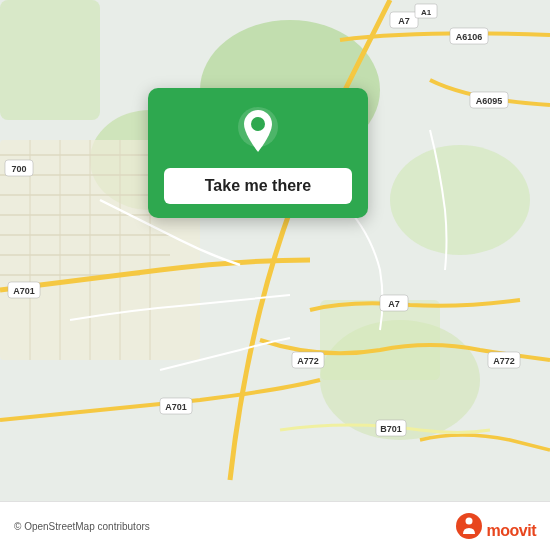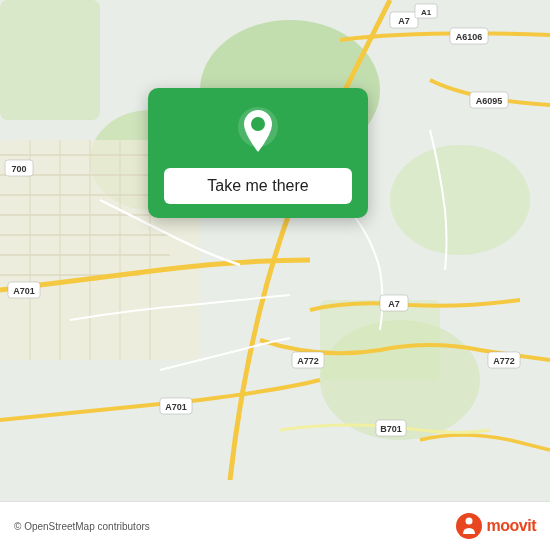--- a/index.html
+++ b/index.html
@@ -56,21 +56,21 @@
       margin-bottom: 10px;
     }
 
     .take-me-btn {
       background: white;
       color: #222;
       border: none;
       border-radius: 6px;
       padding: 9px 24px;
       font-size: 16px;
-      font-weight: 400;
+      font-weight: 700;
       cursor: pointer;
       width: 100%;
       text-align: center;
     }
 
     
     .bottom-bar {
       position: absolute;
       bottom: 0;
       left: 0;
@@ -96,21 +96,21 @@
     }
 
     .address-text {
       font-size: 14px;
       color: #111;
       font-weight: 400;
     }
 
     .moovit-logo {
       display: flex;
-      align-items: center;
+      align-items: flex-end;
       gap: 4px;
     }
 
     .moovit-icon {
       width: 28px;
       height: 28px;
     }
 
     .moovit-text {
       font-size: 16px;

